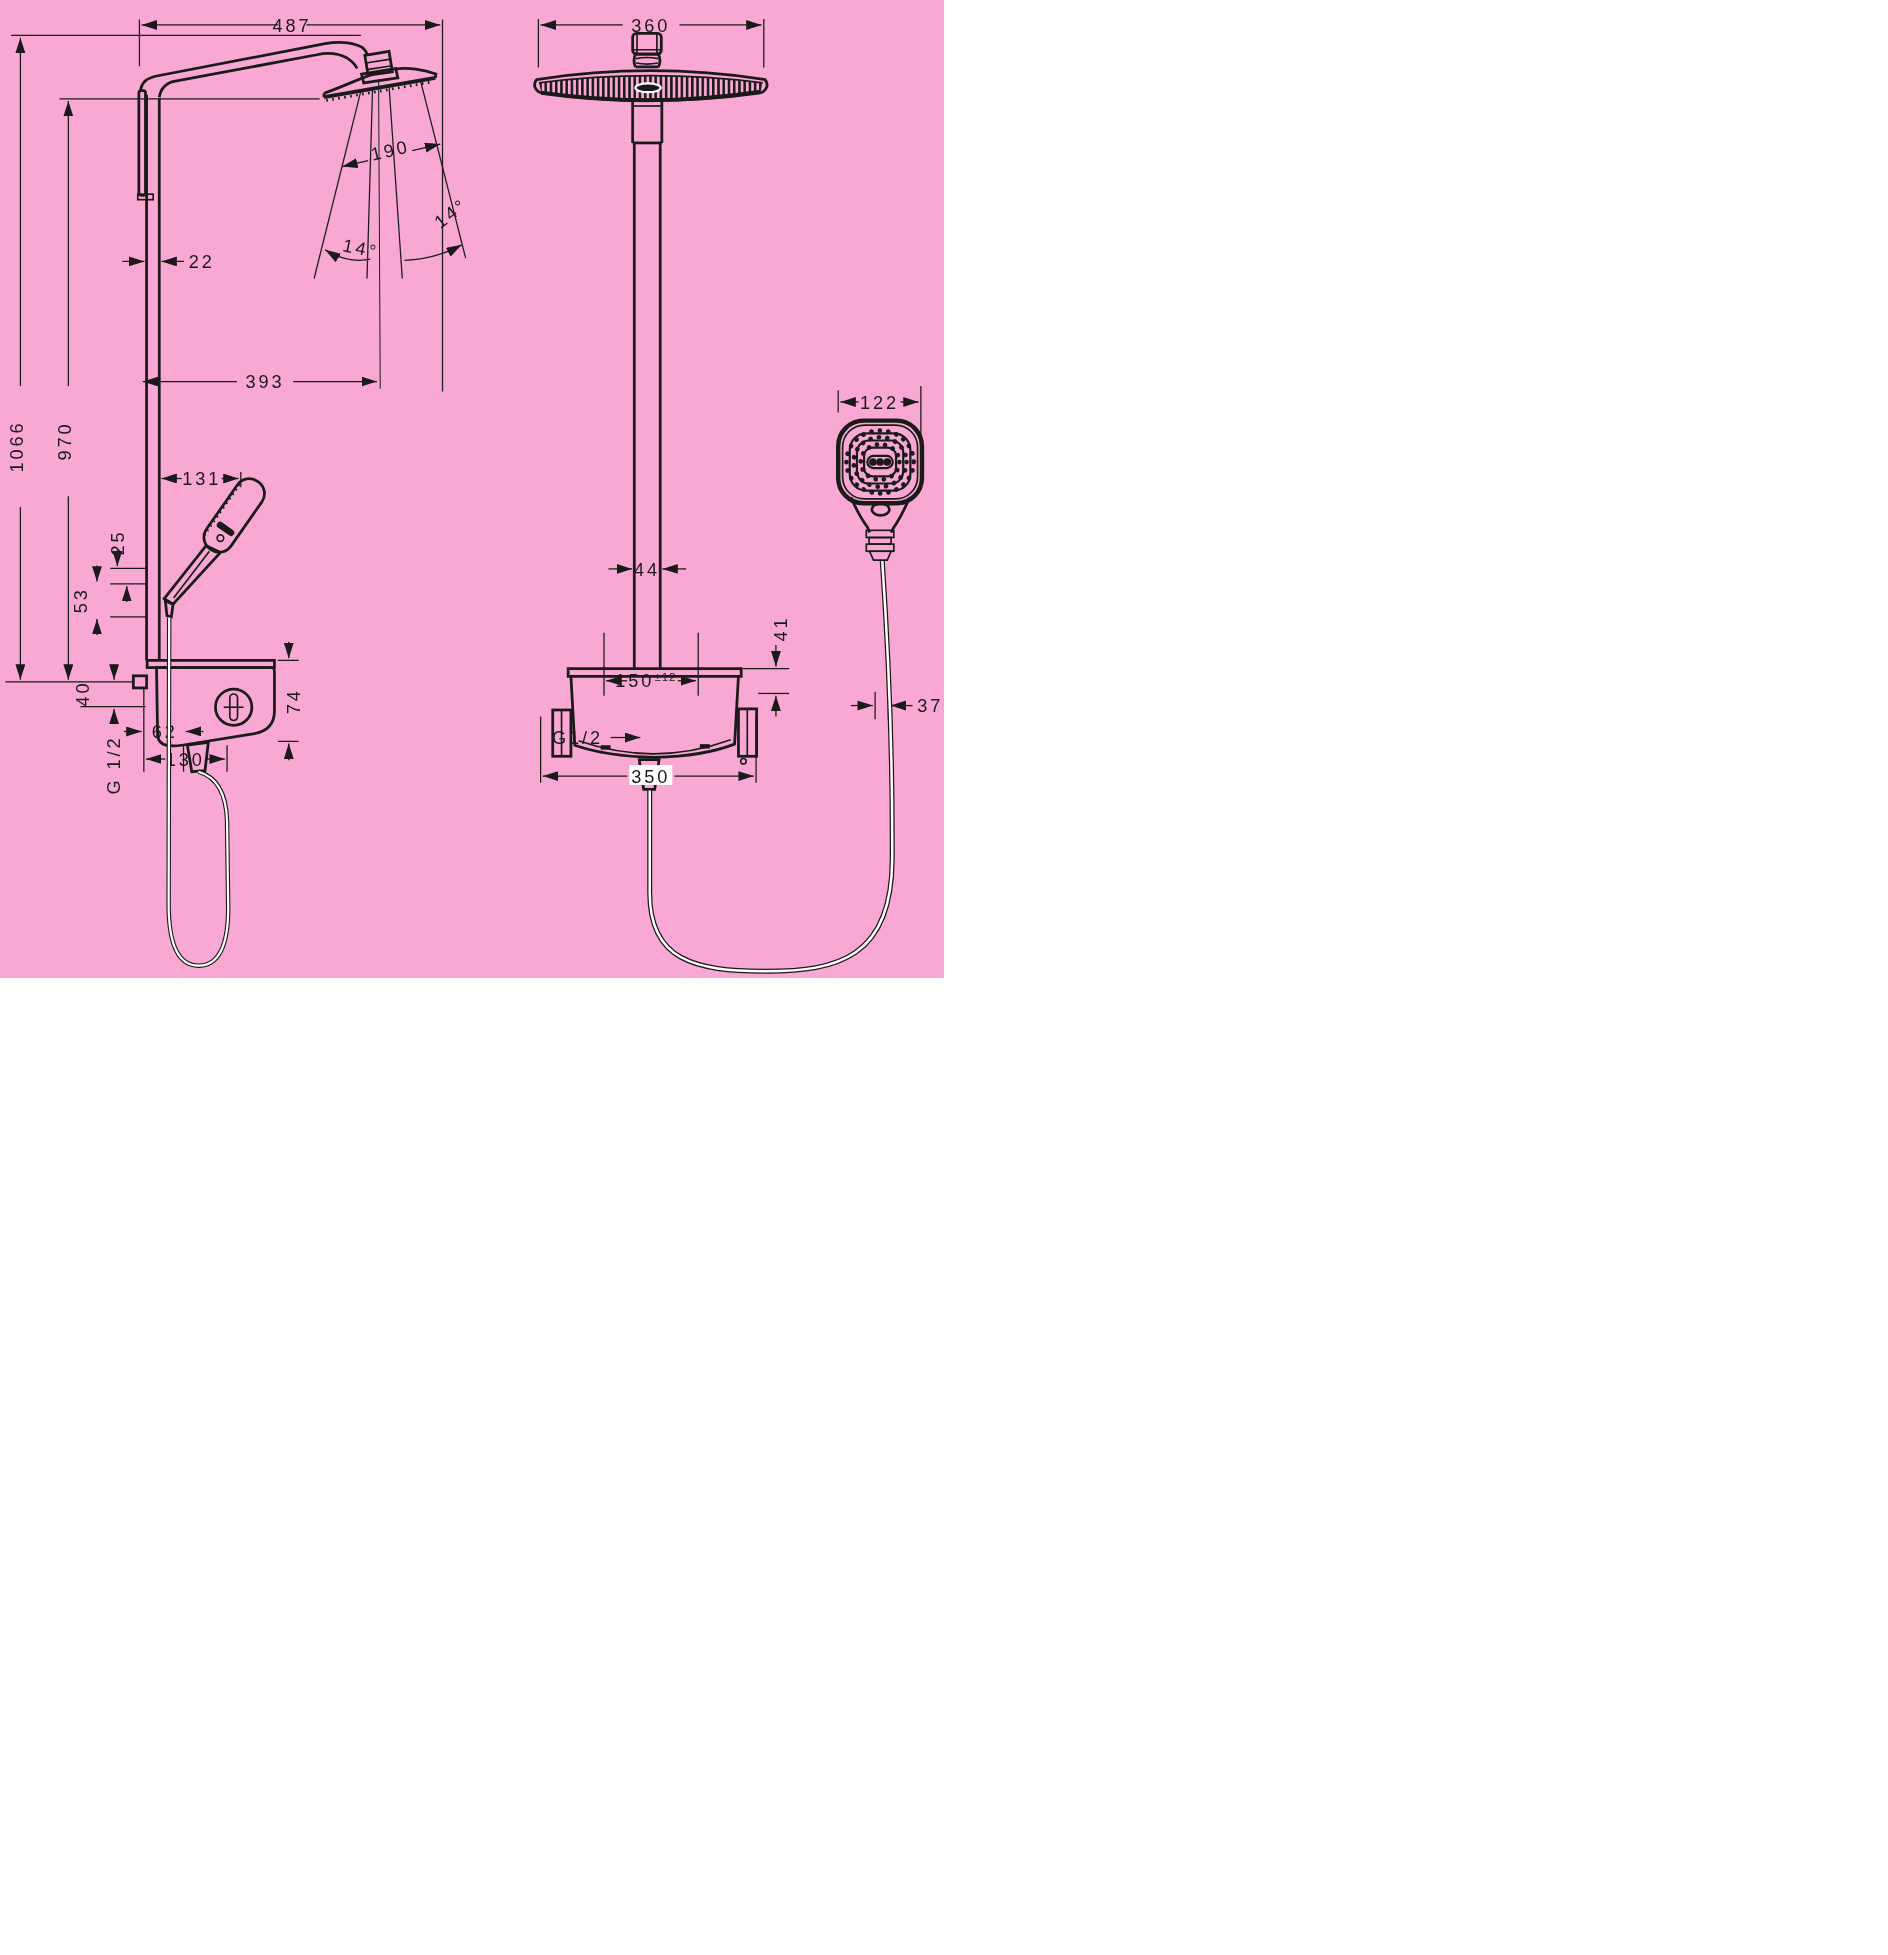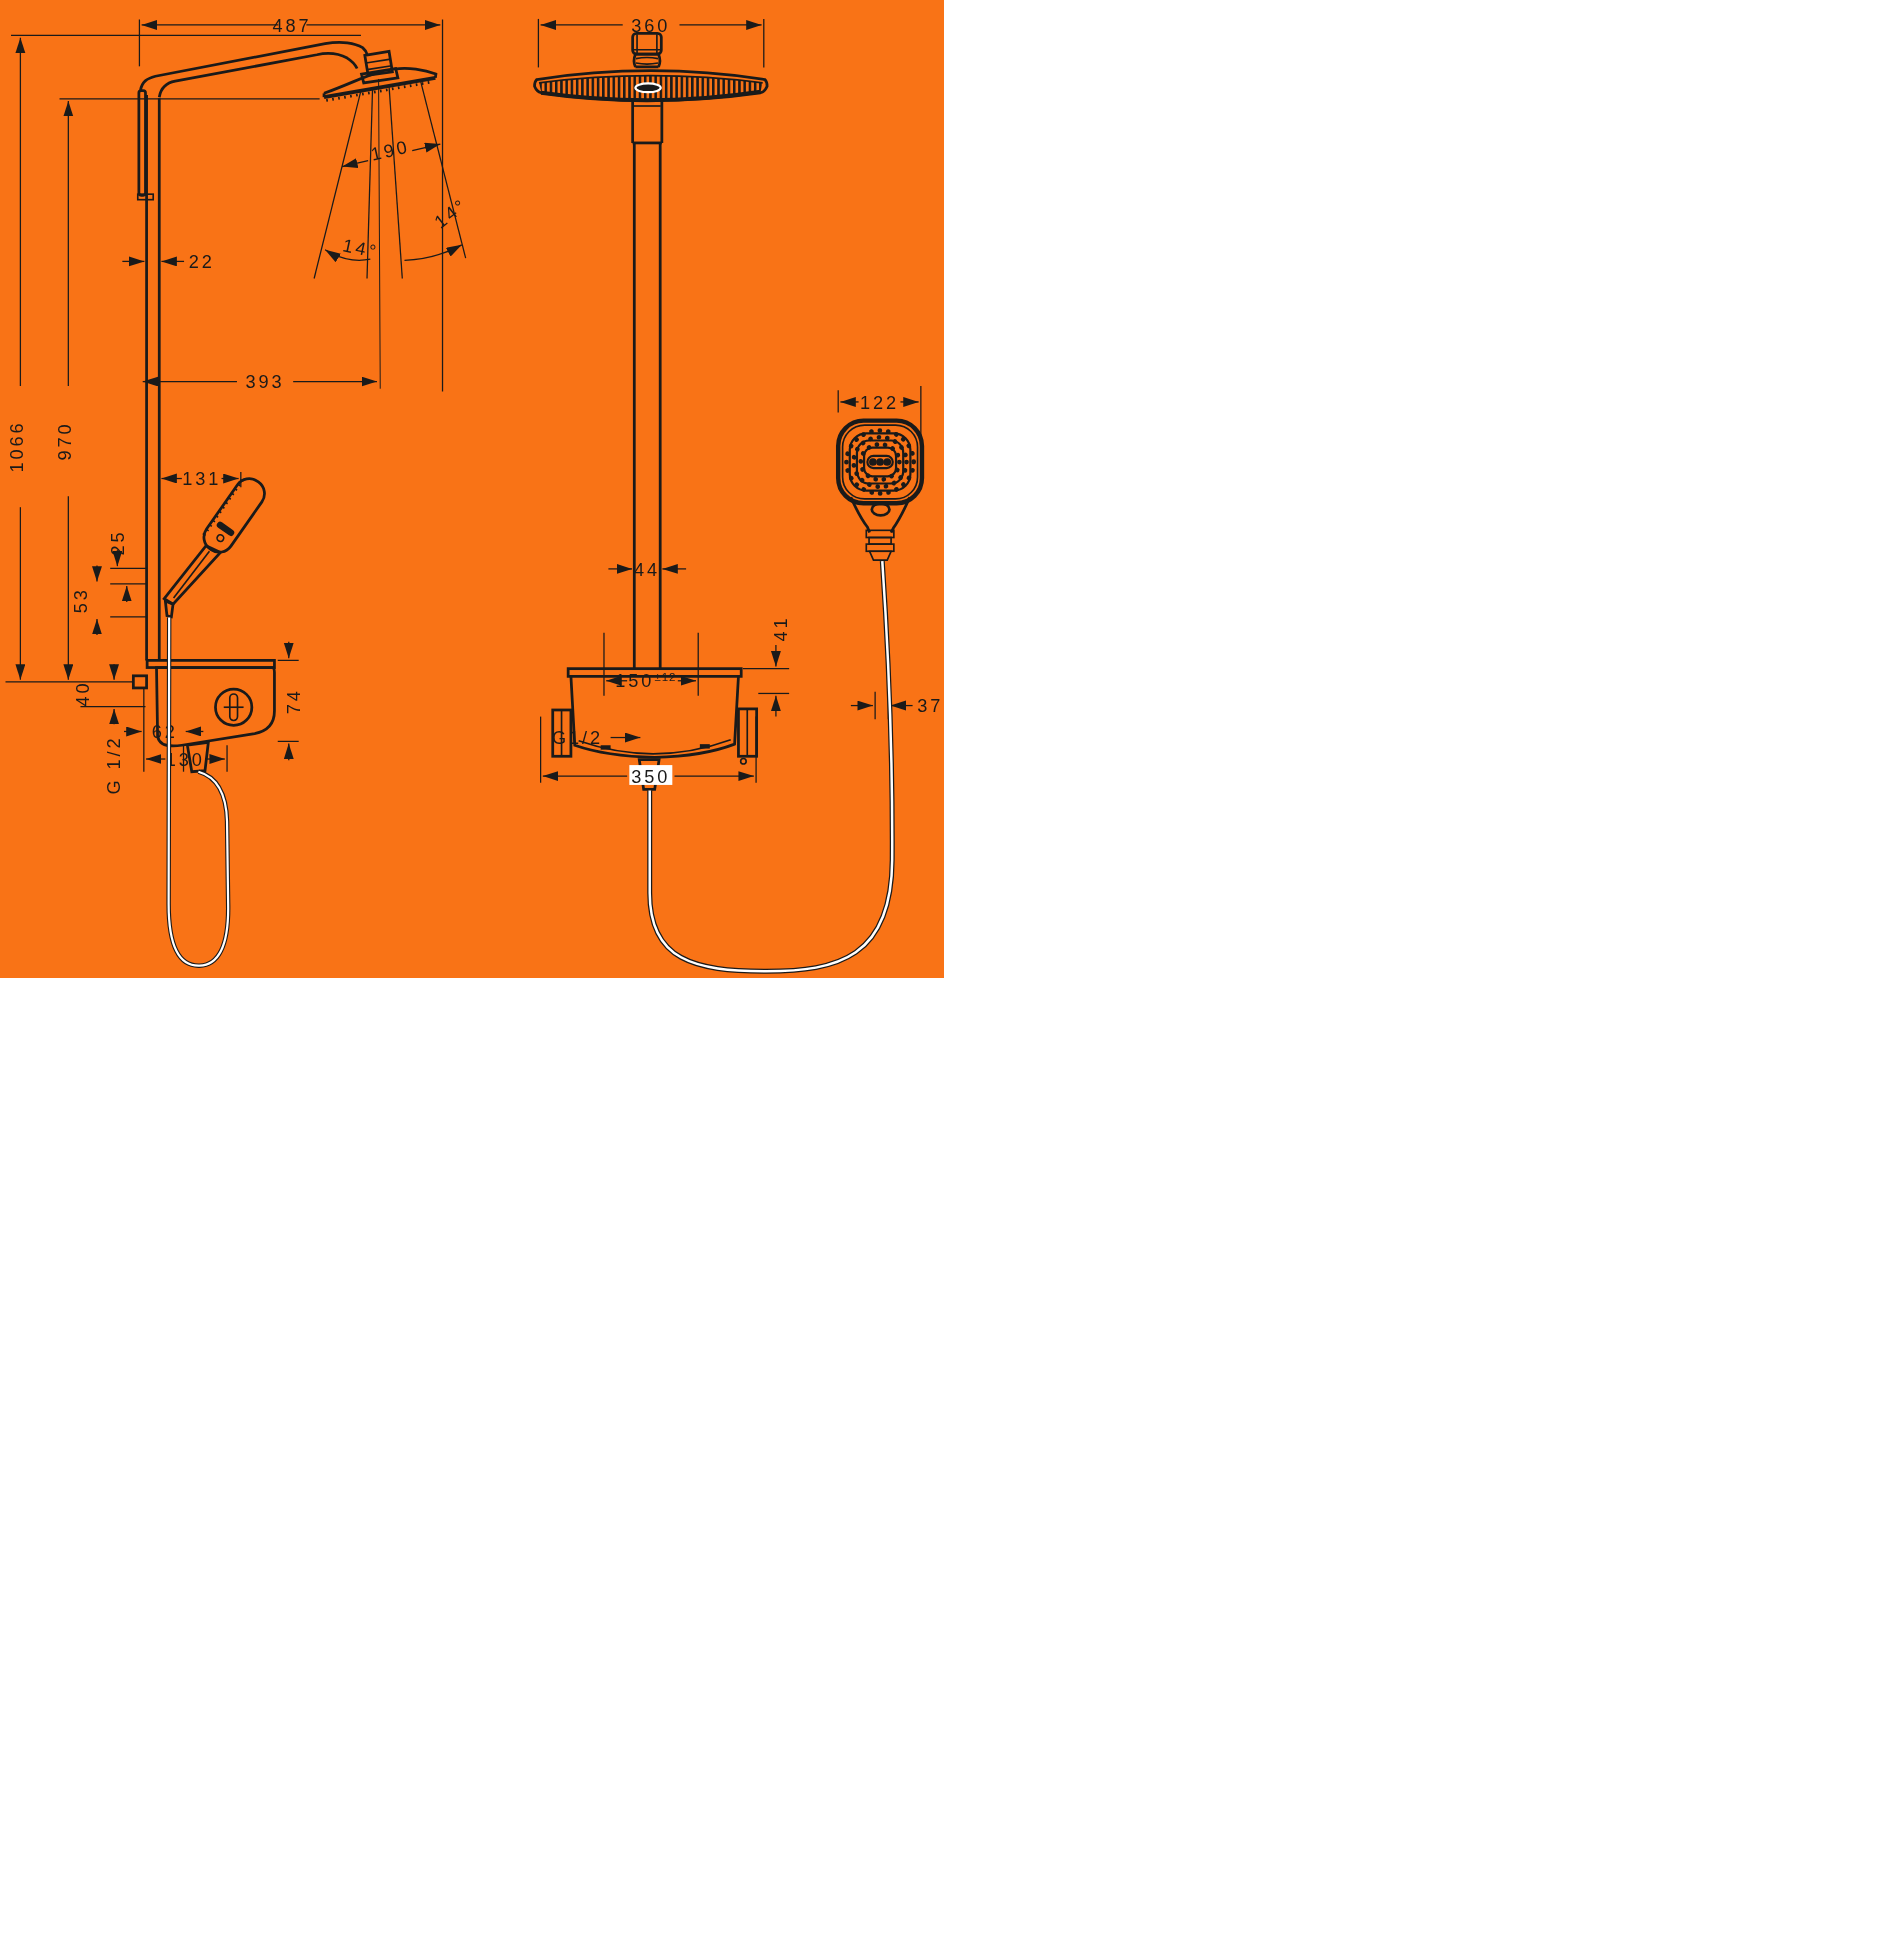--- a/index.html
+++ b/index.html
@@ -1,16 +1,16 @@
 <!DOCTYPE html>
 <html style="font-size:8.8px"><head>
 <meta charset="utf-8">
 <style>
   html,body{margin:0;padding:0;background:#fff;}
-  .page{width:944px;height:978px;background:#f97316;}
+  .page{width:944px;height:978px;background:#f9a8d4;}
   svg{display:block;}
   text{font-family:"Liberation Sans","DejaVu Sans",sans-serif;fill:#1a1a1a;letter-spacing:0.16em;}
   .dim{font-size:33px;}
   .sup{font-size:21px;letter-spacing:0.08em;}
   .ln{stroke:#1a1a1a;fill:none;}
   .w2{stroke-width:2.3;}  
   .w3{stroke-width:3;}    
   .w5{stroke-width:5;}    
   .w7{stroke-width:7;}    
 </style>

